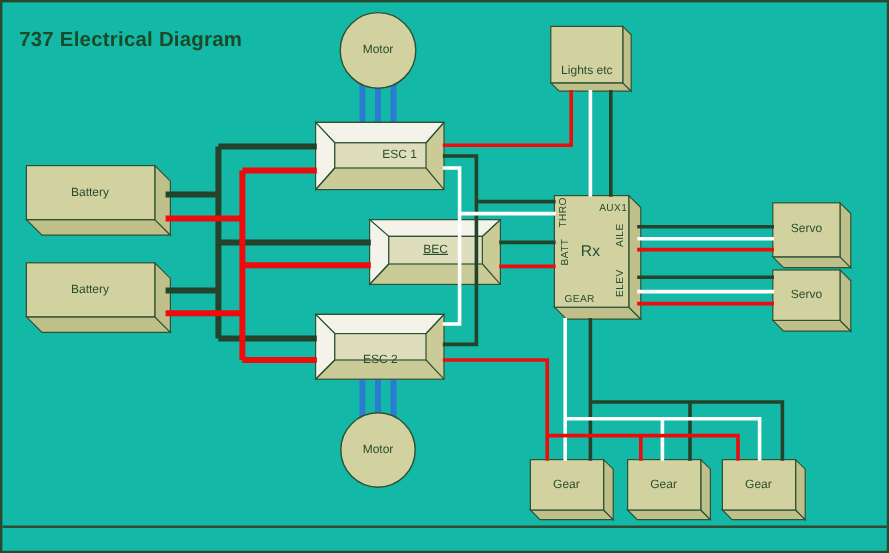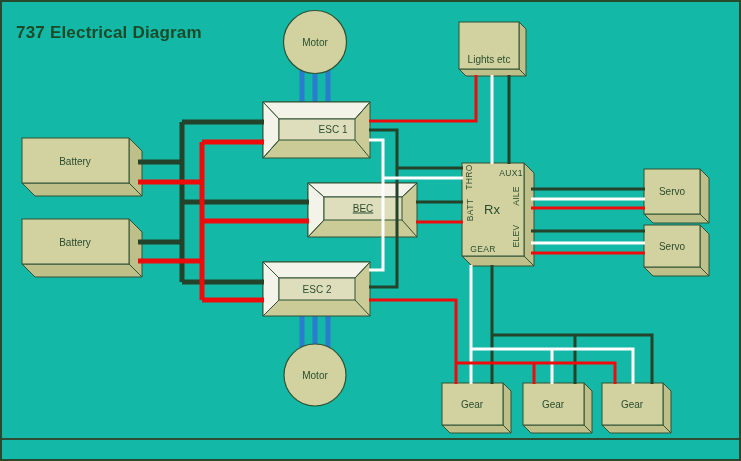--- a/index.html
+++ b/index.html
@@ -153,21 +153,21 @@
       <span class="lbl" style="font-size: 10px; left: 487px; top: 57px;">Lights etc</span>
       <span class="lbl" style="left: 670px; top: 189px;">Servo</span>
       <span class="lbl" style="left: 670px; top: 244px;">Servo</span>
       <span class="lbl" style="left: 470px; top: 402px;">Gear</span>
       <span class="lbl" style="left: 551px; top: 402px;">Gear</span>
       <span class="lbl" style="left: 630px; top: 402px;">Gear</span>
       <span class="lbl" style="left: 313px; top: 40px;">Motor</span>
       <span class="lbl" style="left: 313px; top: 373px;">Motor</span>
       <span class="lbl" style="left: 315px; top: 127px; padding-left: 32px;">ESC 1</span>
       <span class="lbl" style="left: 361px; top: 206px; text-decoration: underline;">BEC</span>
-      <span class="lbl" style="left: 315px; top: 287px;">ESC 2</span>
+      <span class="lbl" style="left: 315px; top: 298px;">ESC 2</span>
       <span class="lbl big" style="left: 490px; top: 207px;">Rx</span>
       <span class="lbl small rot" style="left: 467px; top: 175px;">THRO</span>
       <span class="lbl small" style="left: 497px; top: 171px; margin-left: 12px;">AUX1</span>
       <span class="lbl small rot" style="left: 468px; top: 208px;">BATT</span>
       <span class="lbl small rot" style="left: 514px; top: 194px;">AILE</span>
       <span class="lbl small rot" style="left: 514px; top: 234px;">ELEV</span>
       <span class="lbl small" style="left: 481px; top: 247px;">GEAR</span>
     </div>
 </div>
 

